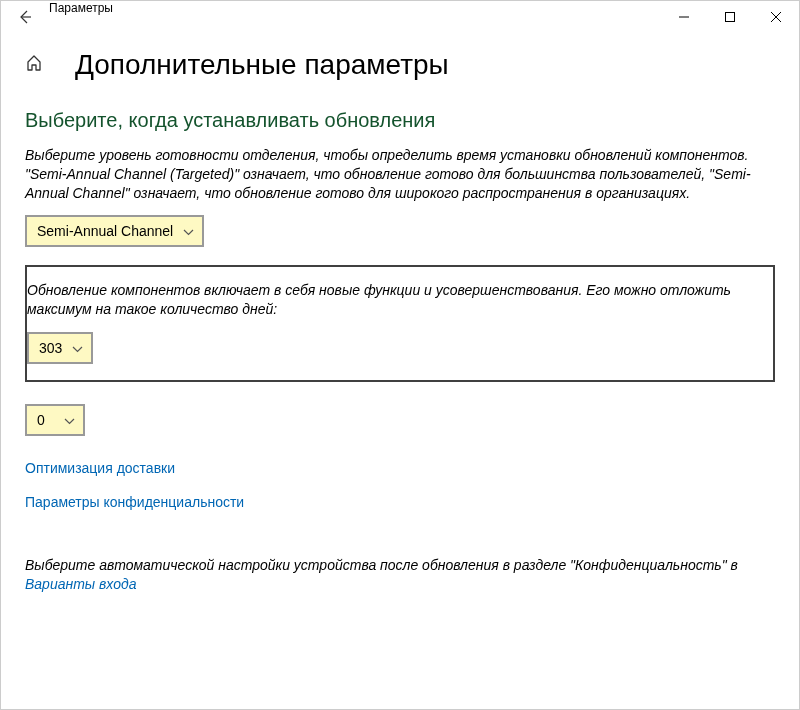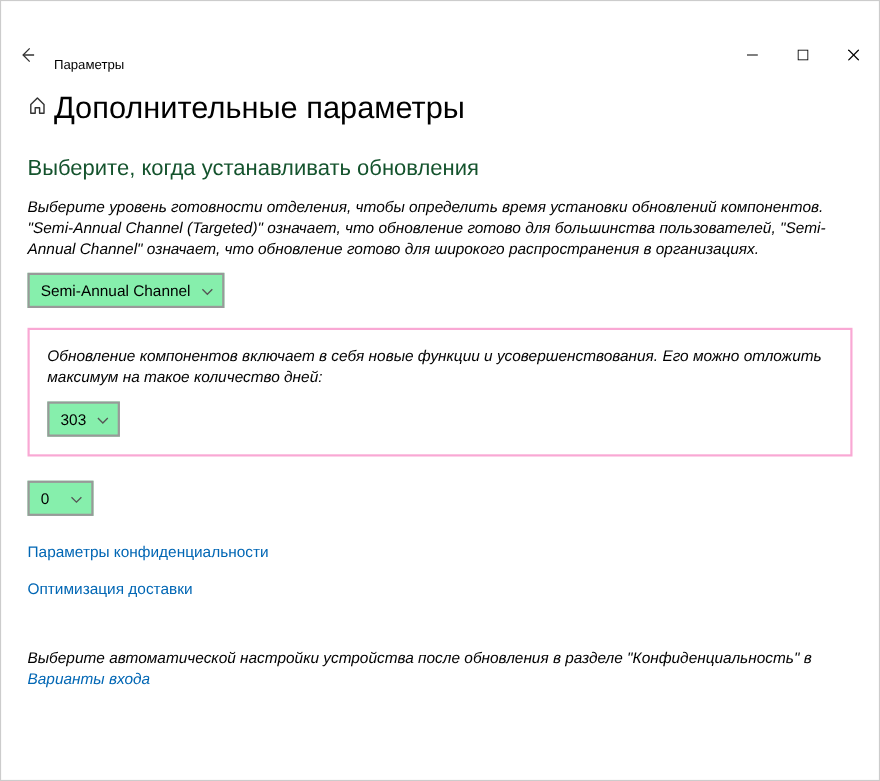--- a/index.html
+++ b/index.html
@@ -9,24 +9,23 @@
     font-size: 14px;
     color: #000;
     background: #fff;
     width: 800px;
     height: 710px;
     overflow: hidden;
     border: 1px solid #ccc;
   }
   .titlebar {
     display: flex;
-    align-items: flex-end;
+    align-items: flex-start;
     height: 32px;
     padding: 0 0 0 8px;
-    margin-top: 33px;
   }
   .titlebar-back {
     width: 32px;
     height: 32px;
     display: flex;
     align-items: center;
     justify-content: center;
     font-size: 16px;
     color: #333;
   }
@@ -47,21 +46,21 @@
     justify-content: center;
     color: #000;
   }
   .win-btn svg { display: block; }
   .content {
     padding: 16px 24px 24px 24px;
   }
   .header-row {
     display: flex;
     align-items: center;
-    gap: 6px;
+    gap: 32px;
     margin-bottom: 28px;
   }
   .home-icon {
     font-size: 18px;
     color: #333;
   }
   h1 {
     font-size: 28px;
     font-weight: 400;
     margin: 0;
@@ -83,30 +82,30 @@
   .dropdown {
     display: inline-flex;
     align-items: center;
     justify-content: space-between;
     border: 2px solid #999;
     padding: 4px 8px 4px 10px;
     min-width: 60px;
     height: 32px;
     font-size: 14px;
     cursor: default;
-    background: #86efac;
+    background: #fef9c3;
   }
   .dropdown.wide { min-width: 168px; }
   .chev {
     margin-left: 10px;
     color: #555;
   }
   .highlight-box {
-    border: 2px solid #f9a8d4;
-    padding: 14px 12px 16px 16px;
+    border: 2px solid #404040;
+    padding: 14px 12px 16px 0;
     margin: 18px 0 22px 0;
   }
   .highlight-box p { margin-bottom: 14px; }
   .links { margin-top: 24px; }
   .link {
     color: #0066B4;
     font-size: 14px;
     margin-bottom: 18px;
     display: block;
     cursor: default;
@@ -184,22 +183,22 @@
   <div class="dropdown">
     <span>0</span>
     <span class="chev">
       <svg width="11" height="7" viewBox="0 0 11 7">
           <path d="M1 1 L5.5 5.5 L10 1" stroke="#555" stroke-width="1.2" fill="none"></path>
         </svg>
     </span>
   </div>
 
   <div class="links">
+    <span class="link">Оптимизация доставки</span>
     <span class="link">Параметры конфиденциальности</span>
-    <span class="link">Оптимизация доставки</span>
   </div>
 
   <div class="note-section">
     <p>
       <span>Выберите автоматической настройки устройства после обновления в разделе "Конфиденциальность" в </span><span class="inline-link">Варианты входа</span>
     </p>
   </div>
 
 </div>
 

